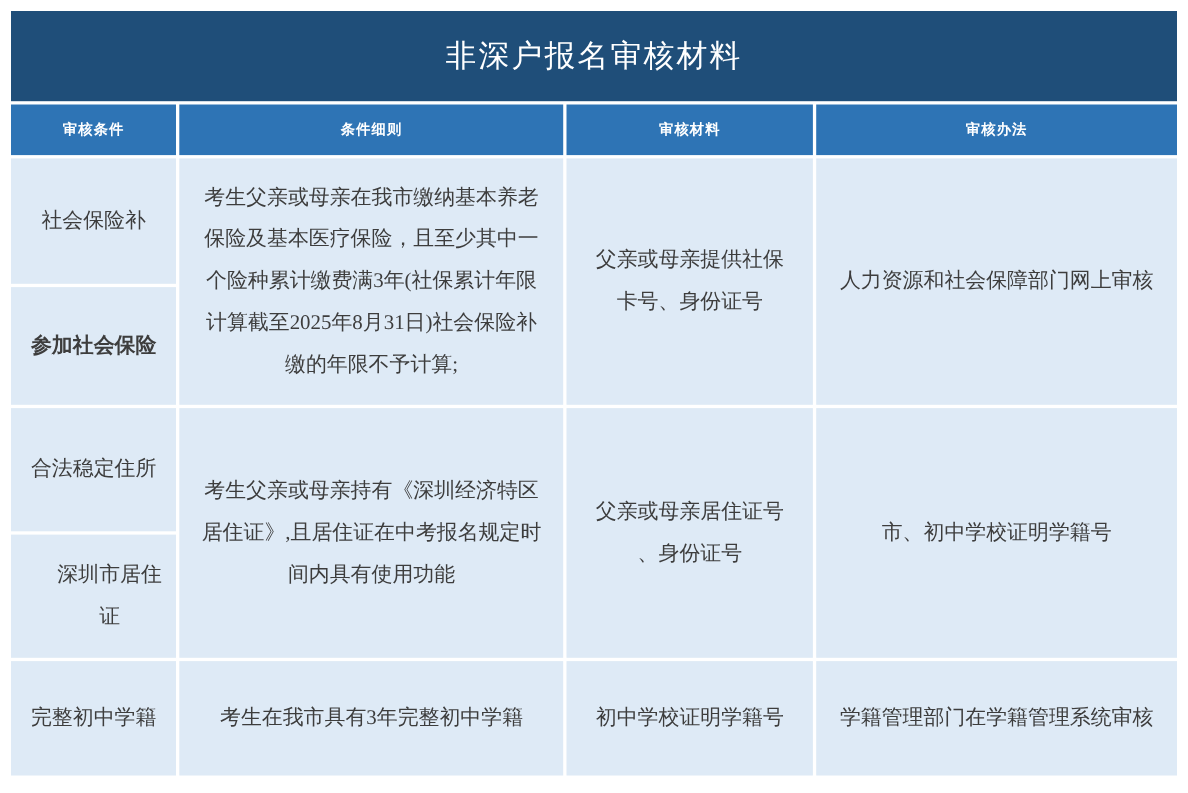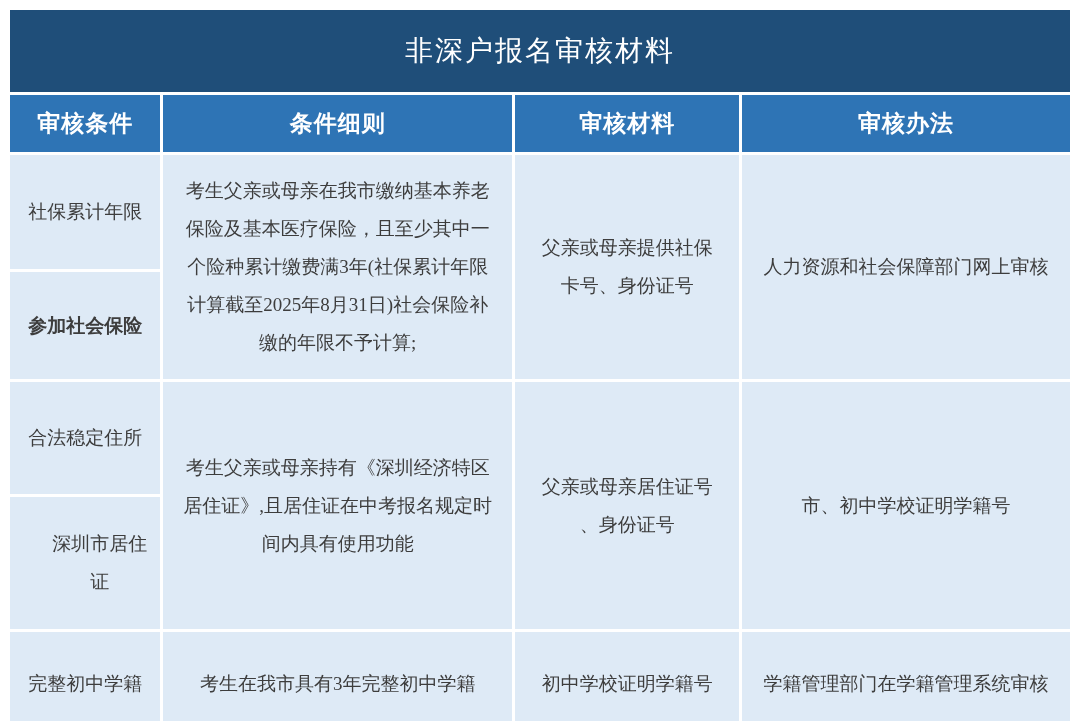--- a/index.html
+++ b/index.html
@@ -34,36 +34,36 @@
     background:var(--title-bg);
     color:var(--header-text);
     font-size:28px;
     font-weight:normal;
     letter-spacing:2px;
     height:82px;
   }
   .header-row th{
     background:var(--header-bg);
     color:var(--header-text);
-    font-size:23px;
+    font-size:13px;
     font-weight:bold;
     letter-spacing:1px;
-    height:57px;
+    height:46px;
   }
   td{
     background:var(--body-bg);
     color:var(--body-text);
     font-size:19px;
     line-height:2.0;
     white-space:pre-line;
   }
   tr.r-tall-a td{height:114px;}
   tr.r-tall-b td{height:107px;font-weight:bold;}
   tr.r-tall-c td{height:112px;}
-  tr.r-tall-d td{height:132px;padding-left:39px;}
+  tr.r-tall-d td{height:112px;padding-left:39px;}
   tr.r-last td{height:104px;}
 </style>
 </head>
 <body>
 
 <div class="page">
   <table class="review-table">
     <colgroup>
       <col style="width:14.3%">
       <col style="width:33.2%">
@@ -77,21 +77,21 @@
     </tr>
 
     <tr class="header-row">
       <th>审核条件</th>
       <th>条件细则</th>
       <th>审核材料</th>
       <th>审核办法</th>
     </tr>
 
     <tr class="r-tall-a">
-      <td>社保累计年限</td>
+      <td>社会保险补</td>
       <td rowspan="2">考生父亲或母亲在我市缴纳基本养老
 保险及基本医疗保险，且至少其中一
 个险种累计缴费满3年(社保累计年限
 计算截至2025年8月31日)社会保险补
 缴的年限不予计算;</td>
       <td rowspan="2">父亲或母亲提供社保
 卡号、身份证号</td>
       <td rowspan="2">人力资源和社会保障部门网上审核</td>
     </tr>
     <tr class="r-tall-b">

